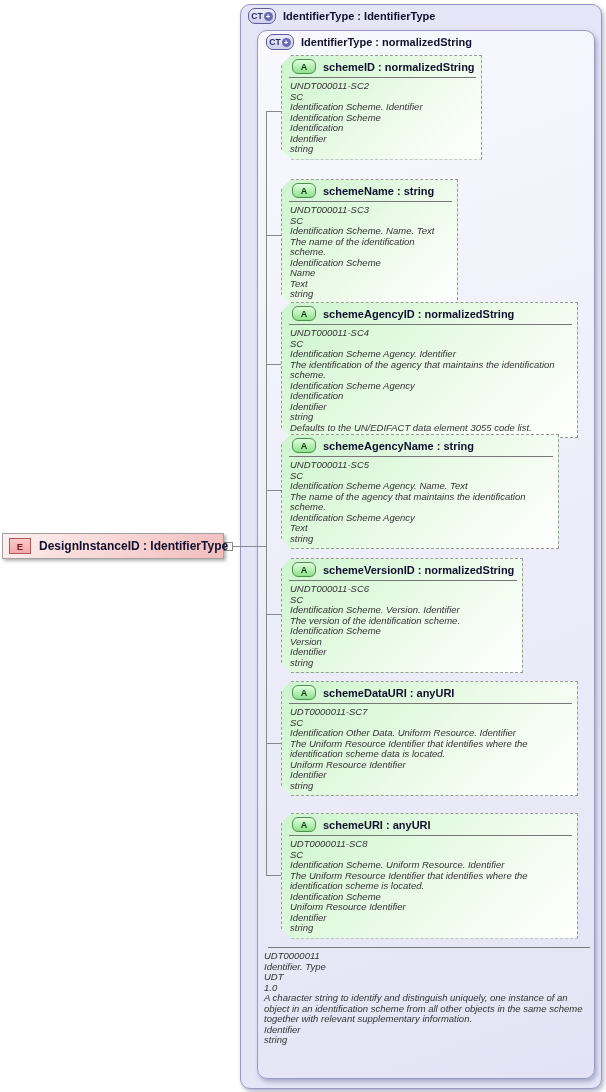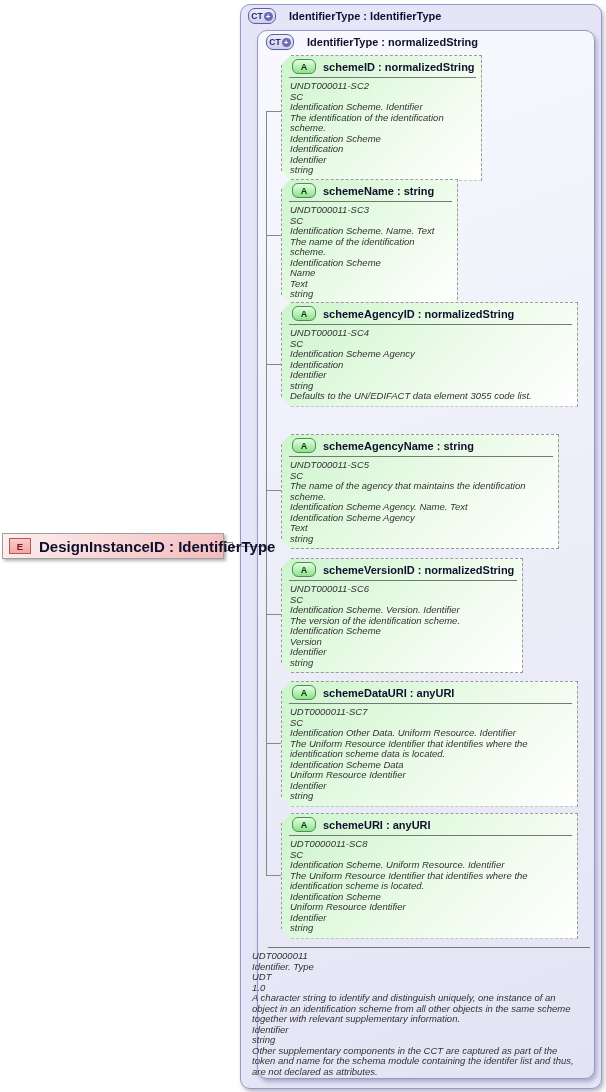--- a/index.html
+++ b/index.html
@@ -6,21 +6,21 @@
   body{
     width:606px;height:1092px;position:relative;background:#ffffff;
     font-family:"Liberation Sans", sans-serif;overflow:hidden;
   }
   
   .ct-container{position:absolute;border:1px solid #9898c8;border-radius:10px;
     box-shadow:2px 3px 4px rgba(100,100,140,.45);}
   .ct-outer{left:240px;top:4px;width:360px;height:1083px;background:#e5e5f7;}
   .ct-inner{left:257px;top:30px;width:336px;height:1047px;
     background:linear-gradient(160deg,#f8f8fe 0%,#e3e3f5 100%);}
-  .ct-header{position:absolute;display:flex;align-items:center;gap:13px;}
+  .ct-header{position:absolute;display:flex;align-items:center;gap:7px;}
   .ct-header-outer{left:248px;top:8px;}
   .ct-header-inner{left:266px;top:34px;}
   .ct-title{font-size:11px;font-weight:bold;color:#10102e;white-space:nowrap;text-align:right;}
   .ct-icon{display:inline-flex;align-items:center;justify-content:center;gap:1px;
     width:26px;height:14px;border:1px solid #5c5c9c;border-radius:7px;
     background:linear-gradient(#ececfa,#cfcfef);font-size:8.5px;font-weight:bold;color:#2a2a6a;}
   .ct-plus{display:inline-flex;align-items:center;justify-content:center;
     width:9px;height:9px;border-radius:50%;background:#6a6ab0;color:#fff;
     font-size:8px;font-weight:bold;line-height:9px;}
   
@@ -32,30 +32,30 @@
   .attr-head{display:flex;align-items:center;gap:7px;height:17px;padding-left:4px;}
   .a-icon{display:inline-flex;align-items:center;justify-content:center;
     width:22px;height:13px;border:1px solid #4e8e4e;border-radius:6px;
     background:linear-gradient(#e2ffe0,#8fe08f);font-size:9px;font-weight:bold;color:#0a3a0a;flex:0 0 auto;}
   .attr-title{font-size:11px;font-weight:bold;color:#10102e;white-space:nowrap;}
   .attr-sep{border-top:1px solid #777;margin:2px 1px 3px 1px;}
   .anno{padding-left:2px;}
   .anno-line{font-size:9.5px;line-height:10.5px;font-style:italic;color:#333333;}
   
   .doc-sep{position:absolute;left:268px;top:947px;width:322px;height:1px;background:#777;}
-  .doc-area{position:absolute;left:252px;top:951px;width:322px;}
+  .doc-area{position:absolute;left:264px;top:951px;width:322px;}
   
   .element-box{position:absolute;left:2px;top:533px;width:222px;height:26px;
     background:linear-gradient(135deg,#fdf0f0 0%,#f3bcbc 100%);
     border:1px solid #a0a0a0;box-shadow:2px 2px 3px rgba(0,0,0,.3);
     display:flex;align-items:center;gap:8px;padding:0 6px;box-sizing:border-box;}
   .e-icon{display:inline-flex;align-items:center;justify-content:center;
     width:20px;height:14px;border:1px solid #b55656;background:linear-gradient(#fbcaca,#f2a8a8);
     font-size:9.5px;font-weight:bold;color:#7a1515;flex:0 0 auto;}
-  .element-label{font-size:15px;font-weight:bold;color:#10102e;white-space:nowrap;}
+  .element-label{font-size:12px;font-weight:bold;color:#10102e;white-space:nowrap;}
   
   .line{position:absolute;background:#888888;}
   .conn-square{position:absolute;left:224px;top:542px;width:7px;height:7px;
     border:1px solid #888;background:#ffffff;}
 </style>
 </head>
 <body>
 
 <div class="ct-container ct-outer"></div>
 
@@ -96,21 +96,20 @@
 <div class="attr-box" style="top:55px;width:201px;">
   <div class="attr-head">
     <span class="a-icon">A</span>
     <span class="attr-title">schemeID : normalizedString</span>
   </div>
   <div class="attr-sep"></div>
   <div class="anno">
       <div class="anno-line">UNDT000011-SC2</div>
       <div class="anno-line">SC</div>
       <div class="anno-line">Identification Scheme. Identifier</div>
-      <div class="anno-line">The identification of the identification scheme.</div>
       <div class="anno-line">Identification Scheme</div>
       <div class="anno-line">Identification</div>
       <div class="anno-line">Identifier</div>
       <div class="anno-line">string</div>
     </div>
 </div>
 
 <div class="attr-box" style="top:179px;width:177px;">
   <div class="attr-head">
     <span class="a-icon">A</span>
@@ -131,39 +130,41 @@
 
 <div class="attr-box" style="top:302px;width:297px;">
   <div class="attr-head">
     <span class="a-icon">A</span>
     <span class="attr-title">schemeAgencyID : normalizedString</span>
   </div>
   <div class="attr-sep"></div>
   <div class="anno">
       <div class="anno-line">UNDT000011-SC4</div>
       <div class="anno-line">SC</div>
+      <div class="anno-line">Identification Scheme Agency. Identifier</div>
+      <div class="anno-line">The identification of the agency that maintains the identification scheme.</div>
       <div class="anno-line">Identification Scheme Agency</div>
       <div class="anno-line">Identification</div>
       <div class="anno-line">Identifier</div>
       <div class="anno-line">string</div>
       <div class="anno-line">Defaults to the UN/EDIFACT data element 3055 code list.</div>
     </div>
 </div>
 
 <div class="attr-box" style="top:434px;width:278px;">
   <div class="attr-head">
     <span class="a-icon">A</span>
     <span class="attr-title">schemeAgencyName : string</span>
   </div>
   <div class="attr-sep"></div>
   <div class="anno">
       <div class="anno-line">UNDT000011-SC5</div>
       <div class="anno-line">SC</div>
+      <div class="anno-line">Identification Scheme Agency. Name. Text</div>
       <div class="anno-line">The name of the agency that maintains the identification scheme.</div>
-      <div class="anno-line">Identification Scheme Agency. Name. Text</div>
       <div class="anno-line">Identification Scheme Agency</div>
       <div class="anno-line">Text</div>
       <div class="anno-line">string</div>
     </div>
 </div>
 
 <div class="attr-box" style="top:558px;width:242px;">
   <div class="attr-head">
     <span class="a-icon">A</span>
     <span class="attr-title">schemeVersionID : normalizedString</span>
@@ -185,21 +186,20 @@
   <div class="attr-head">
     <span class="a-icon">A</span>
     <span class="attr-title">schemeDataURI : anyURI</span>
   </div>
   <div class="attr-sep"></div>
   <div class="anno">
       <div class="anno-line">UDT0000011-SC7</div>
       <div class="anno-line">SC</div>
       <div class="anno-line">Identification Other Data. Uniform Resource. Identifier</div>
       <div class="anno-line">The Uniform Resource Identifier that identifies where the identification scheme data is located.</div>
-      <div class="anno-line">Identification Scheme Data</div>
       <div class="anno-line">Uniform Resource Identifier</div>
       <div class="anno-line">Identifier</div>
       <div class="anno-line">string</div>
     </div>
 </div>
 
 <div class="attr-box" style="top:813px;width:297px;">
   <div class="attr-head">
     <span class="a-icon">A</span>
     <span class="attr-title">schemeURI : anyURI</span>
@@ -219,14 +219,13 @@
 
 <div class="doc-sep"></div>
 <div class="doc-area">
     <div class="anno-line">UDT0000011</div>
     <div class="anno-line">Identifier. Type</div>
     <div class="anno-line">UDT</div>
     <div class="anno-line">1.0</div>
     <div class="anno-line">A character string to identify and distinguish uniquely, one instance of an object in an identification scheme from all other objects in the same scheme together with relevant supplementary information.</div>
     <div class="anno-line">Identifier</div>
     <div class="anno-line">string</div>
-    <div class="anno-line">Other supplementary components in the CCT are captured as part of the token and name for the schema module containing the identifer list and thus, are not declared as attributes.</div>
   </div>
 
 </body></html>

